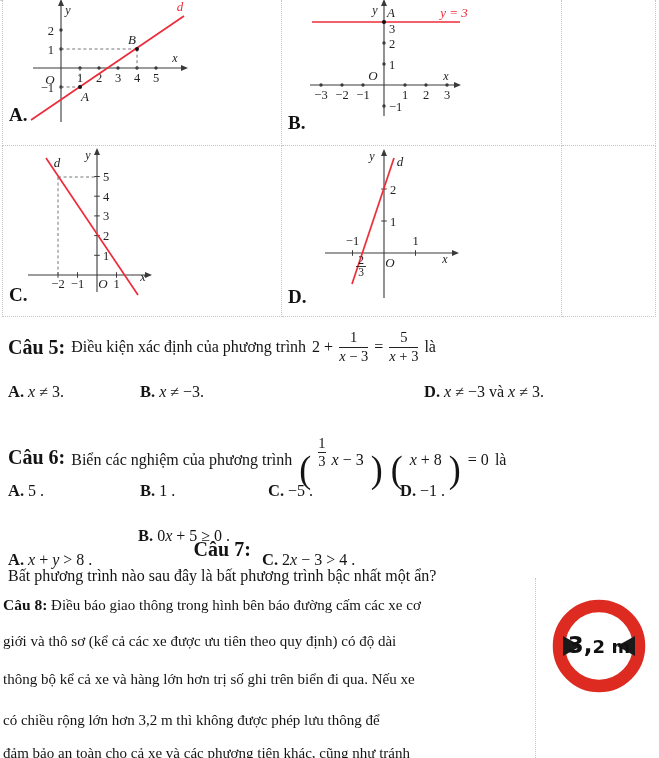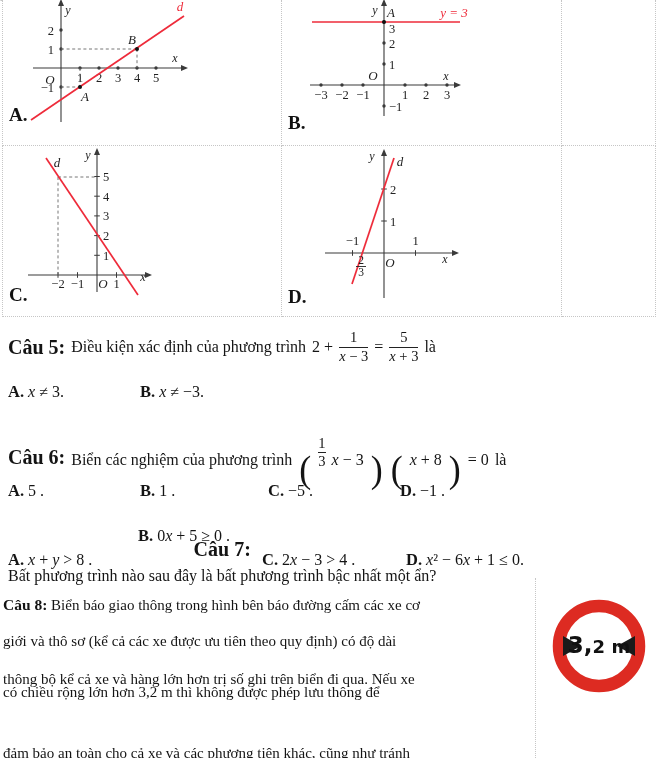--- a/index.html
+++ b/index.html
@@ -181,20 +181,21 @@
     <span>=</span>
     <span class="frac">
       <span>5</span>
       <span class="bar"></span>
       <span><i>x</i> + 3</span>
     </span>
     <span>là</span>
   </div>
   <span class="opt" style="top:382px;left:8px"><b>A.</b> <span><i>x</i> ≠ 3.</span></span>
   <span class="opt" style="top:382px;left:140px"><b>B.</b> <span><i>x</i> ≠ −3.</span></span>
+  <span class="opt" style="top:382px;left:424px"><b>D.</b> <span><i>x</i> ≠ −3 và <i>x</i> ≠ 3.</span></span>
 
   <div class="qtitle" style="top:419px;height:50px;align-items:flex-end;">
     <b>Câu 6:</b>
     <span>Biển các nghiệm của phương trình</span>
     <span class="bigp">(</span>
     <span class="frac">
       <span>1</span>
       <span class="bar"></span>
       <span>3</span>
     </span>
@@ -211,28 +212,27 @@
   <span class="opt" style="top:481px;left:268px"><b>C.</b> <span>−5 .</span></span>
   <span class="opt" style="top:481px;left:400px"><b>D.</b> <span>−1 .</span></span>
 
   <div class="qtitle" style="top:538px;height:20px;flex-direction:column;">
     <b>Câu 7:</b>
     <span>Bất phương trình nào sau đây là bất phương trình bậc nhất một ẩn?</span>
   </div>
   <span class="opt" style="top:550px;left:8px"><b>A.</b> <span><i>x</i> + <i>y</i> &gt; 8 .</span></span>
   <span class="opt" style="top:526px;left:138px"><b>B.</b> <span>0<i>x</i> + 5 ≥ 0 .</span></span>
   <span class="opt" style="top:550px;left:262px"><b>C.</b> <span>2<i>x</i> − 3 &gt; 4 .</span></span>
-  <span class="opt" style="top:550px;left:406px"><b>D.</b> <span><i>x</i>² − 6<i>x</i> + 1 ≤ 0.</span></span>
 
   <div class="q8box"></div>
   <div class="q8divider"></div>
-  <div class="q8line" style="top:596px"><b>Câu 8:</b> <span>Biển báo giao thông trong hình bên báo đường cấm các xe cơ</span></div>
+  <div class="q8line" style="top:596px"><b>Câu 8:</b> <span>Điều báo giao thông trong hình bên báo đường cấm các xe cơ</span></div>
   <div class="q8line" style="top:633px">giới và thô sơ (kể cả các xe được ưu tiên theo quy định) có độ dài</div>
   <div class="q8line" style="top:671px">thông bộ kể cả xe và hàng lớn hơn trị số ghi trên biển đi qua. Nếu xe</div>
-  <div class="q8line" style="top:684px">có chiều rộng lớn hơn 3,2 m thì không được phép lưu thông để</div>
+  <div class="q8line" style="top:712px">có chiều rộng lớn hơn 3,2 m thì không được phép lưu thông để</div>
   <div class="q8line" style="top:745px">đảm bảo an toàn cho cả xe và các phương tiện khác, cũng như tránh</div>
 
   <svg width="96" height="98" style="position:absolute;left:551px;top:597px;">
     <circle cx="48" cy="49" r="40" fill="#ffffff" stroke="#dd2b22" stroke-width="12.5"></circle>
     <polygon points="12,39 12,59 30,49" fill="#1a1a1a"></polygon>
     <polygon points="84,39 84,59 66,49" fill="#1a1a1a"></polygon>
     <text x="48" y="56" text-anchor="middle" font-family="DejaVu Sans, sans-serif" font-weight="bold" fill="#111"><tspan font-size="23">3,</tspan><tspan font-size="18">2 m</tspan></text>
   </svg>
 
 </div>

